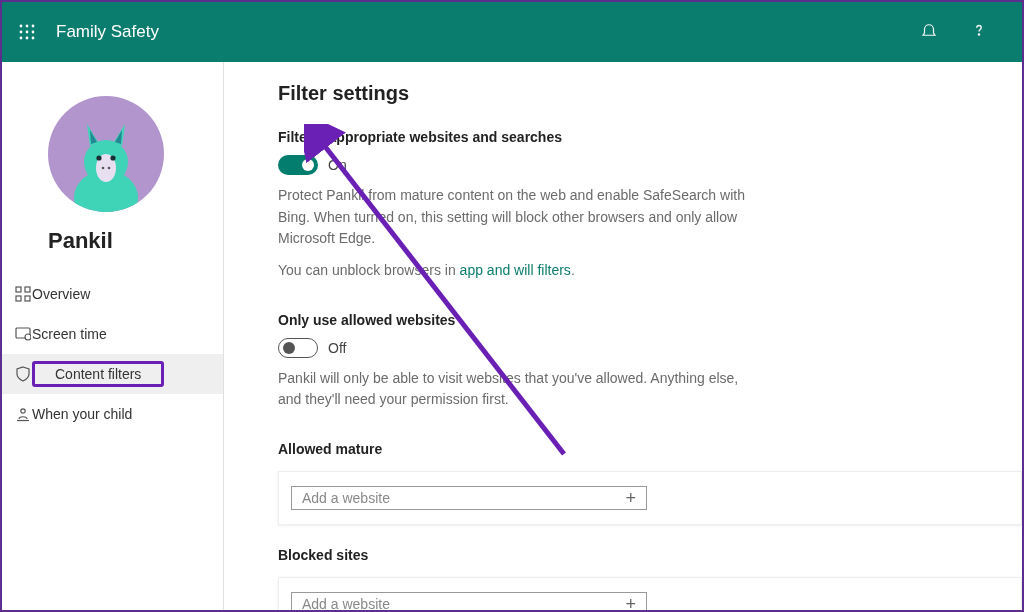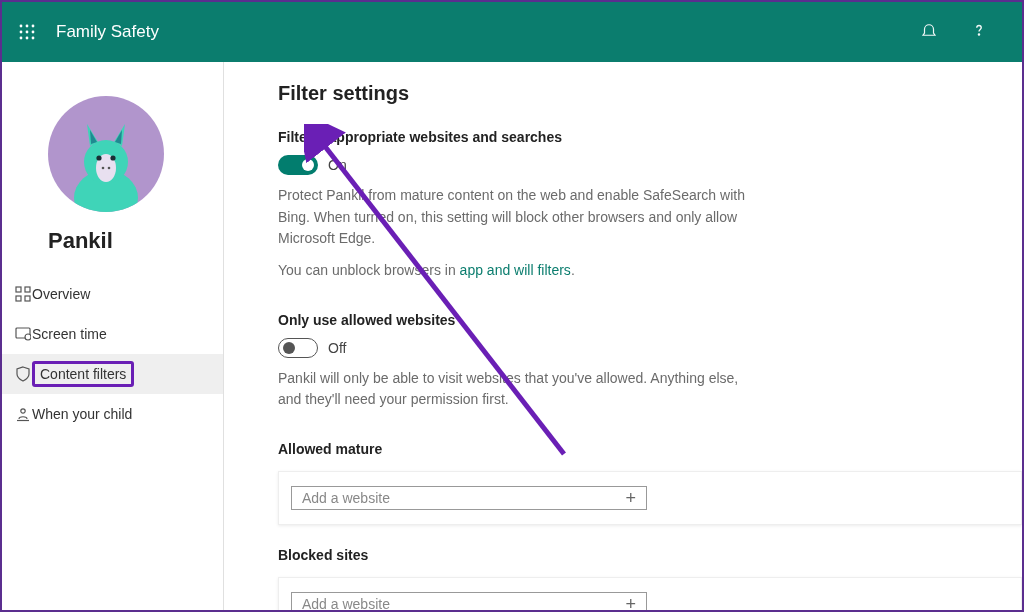--- a/index.html
+++ b/index.html
@@ -11,21 +11,21 @@
   .header-icon { cursor: pointer; opacity: 0.95; }
   .layout { display: flex; height: calc(612px - 46px - 4px); }
   .sidebar { width: 222px; border-right: 1px solid #e0e0e0; padding-top: 34px; background: #fff; }
   .profile { text-align: left; padding-left: 46px; }
   .avatar { width: 116px; height: 116px; border-radius: 50%; background: #b195cc; display: flex; align-items: flex-end; justify-content: center; overflow: hidden; margin-bottom: 16px; }
   .username { font-size: 22px; font-weight: 600; color: #222; padding-left: 0; margin-bottom: 20px; }
   .nav { list-style: none; }
   .nav-item { display: flex; align-items: center; height: 40px; padding-left: 12px; font-size: 14px; color: #333; cursor: pointer; gap: 0; }
   .nav-item.active { background: #efefef; }
   .nav-item .icon-slot { width: 18px; display: flex; align-items: center; justify-content: center; color: #555; }
-  .nav-item.active .label { border: 3px solid #6a1fb5; padding: 2px 5px; border-radius: 3px; }
+  .nav-item.active .label { border: 3px solid #6a1fb5; padding: 2px 20px; border-radius: 3px; }
   .main { flex: 1; padding: 20px 0 0 54px; overflow-y: auto; }
   .page-title { font-size: 20px; font-weight: 600; color: #222; margin-bottom: 24px; }
   .section { max-width: 740px; margin-bottom: 30px; }
   .section h3 { font-size: 14px; font-weight: 600; color: #222; margin-bottom: 10px; }
   .toggle-row { display: flex; align-items: center; gap: 10px; margin-bottom: 10px; }
   .toggle { width: 40px; height: 20px; border-radius: 10px; position: relative; cursor: pointer; }
   .toggle.on { background: #027d6e; }
   .toggle.off { background: #fff; border: 1px solid #555; }
   .toggle .knob { width: 12px; height: 12px; border-radius: 50%; position: absolute; top: 50%; transform: translateY(-50%); }
   .toggle.on .knob { right: 4px; background: #fff; }

